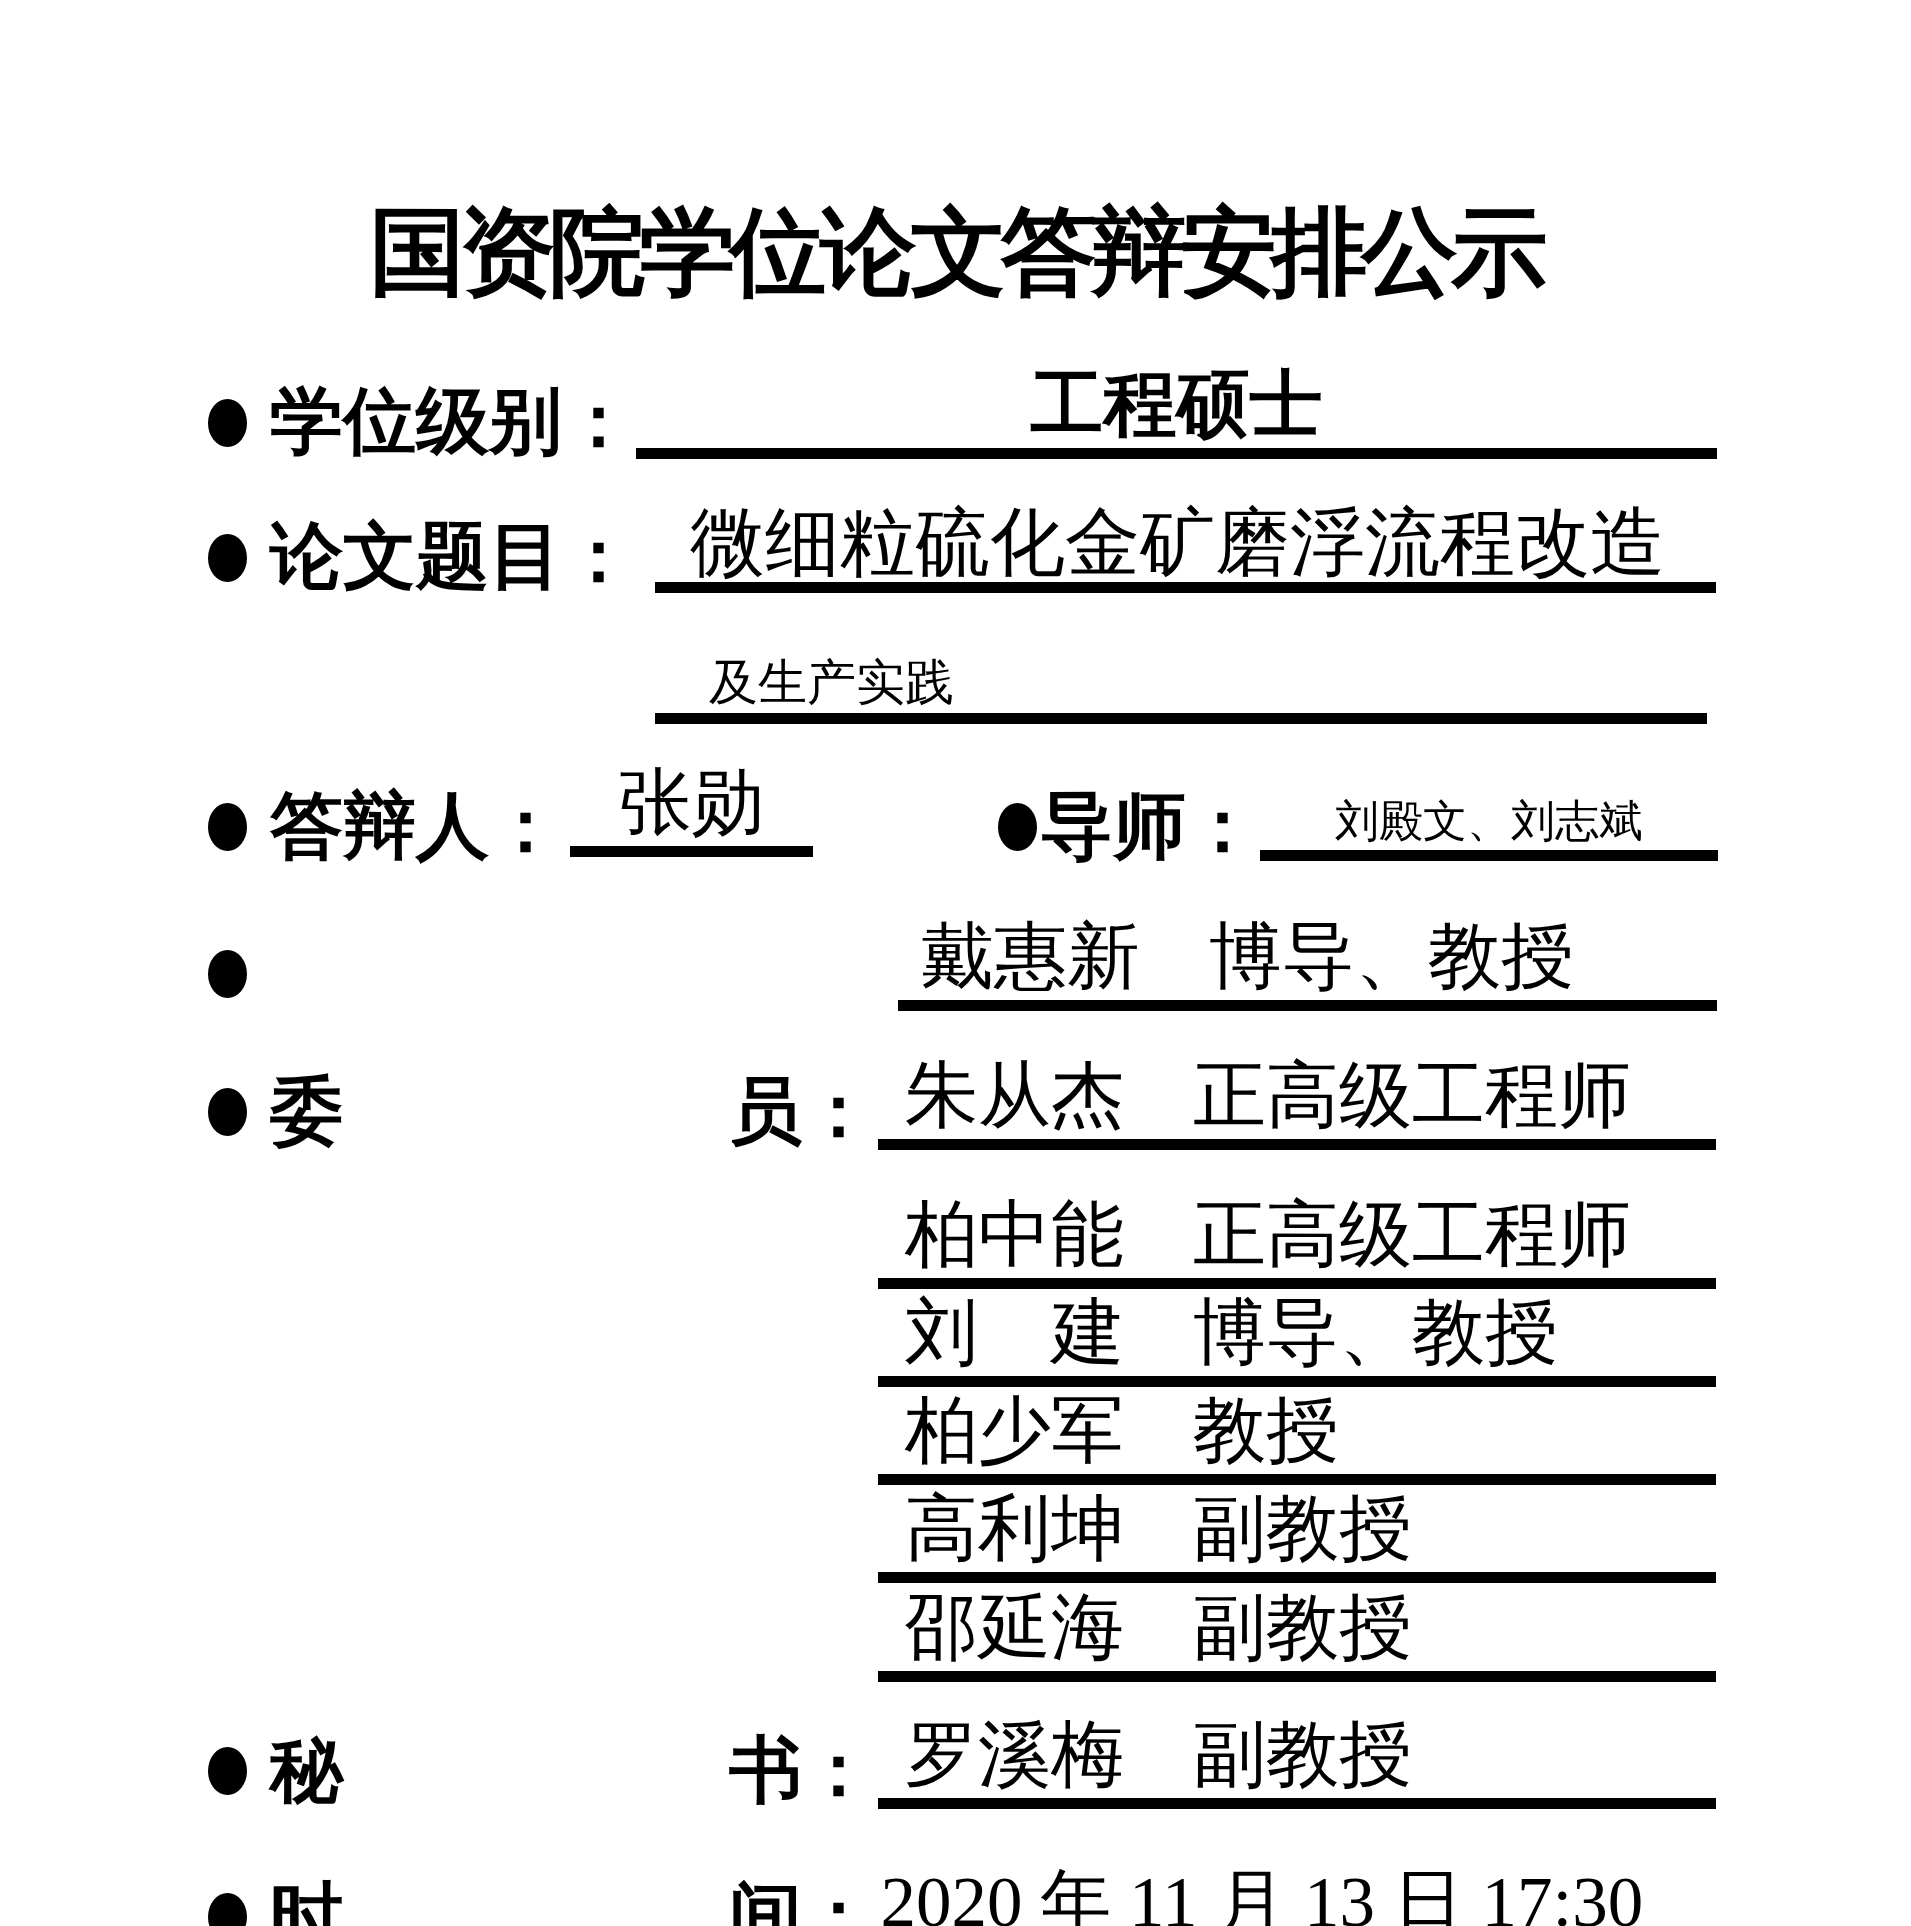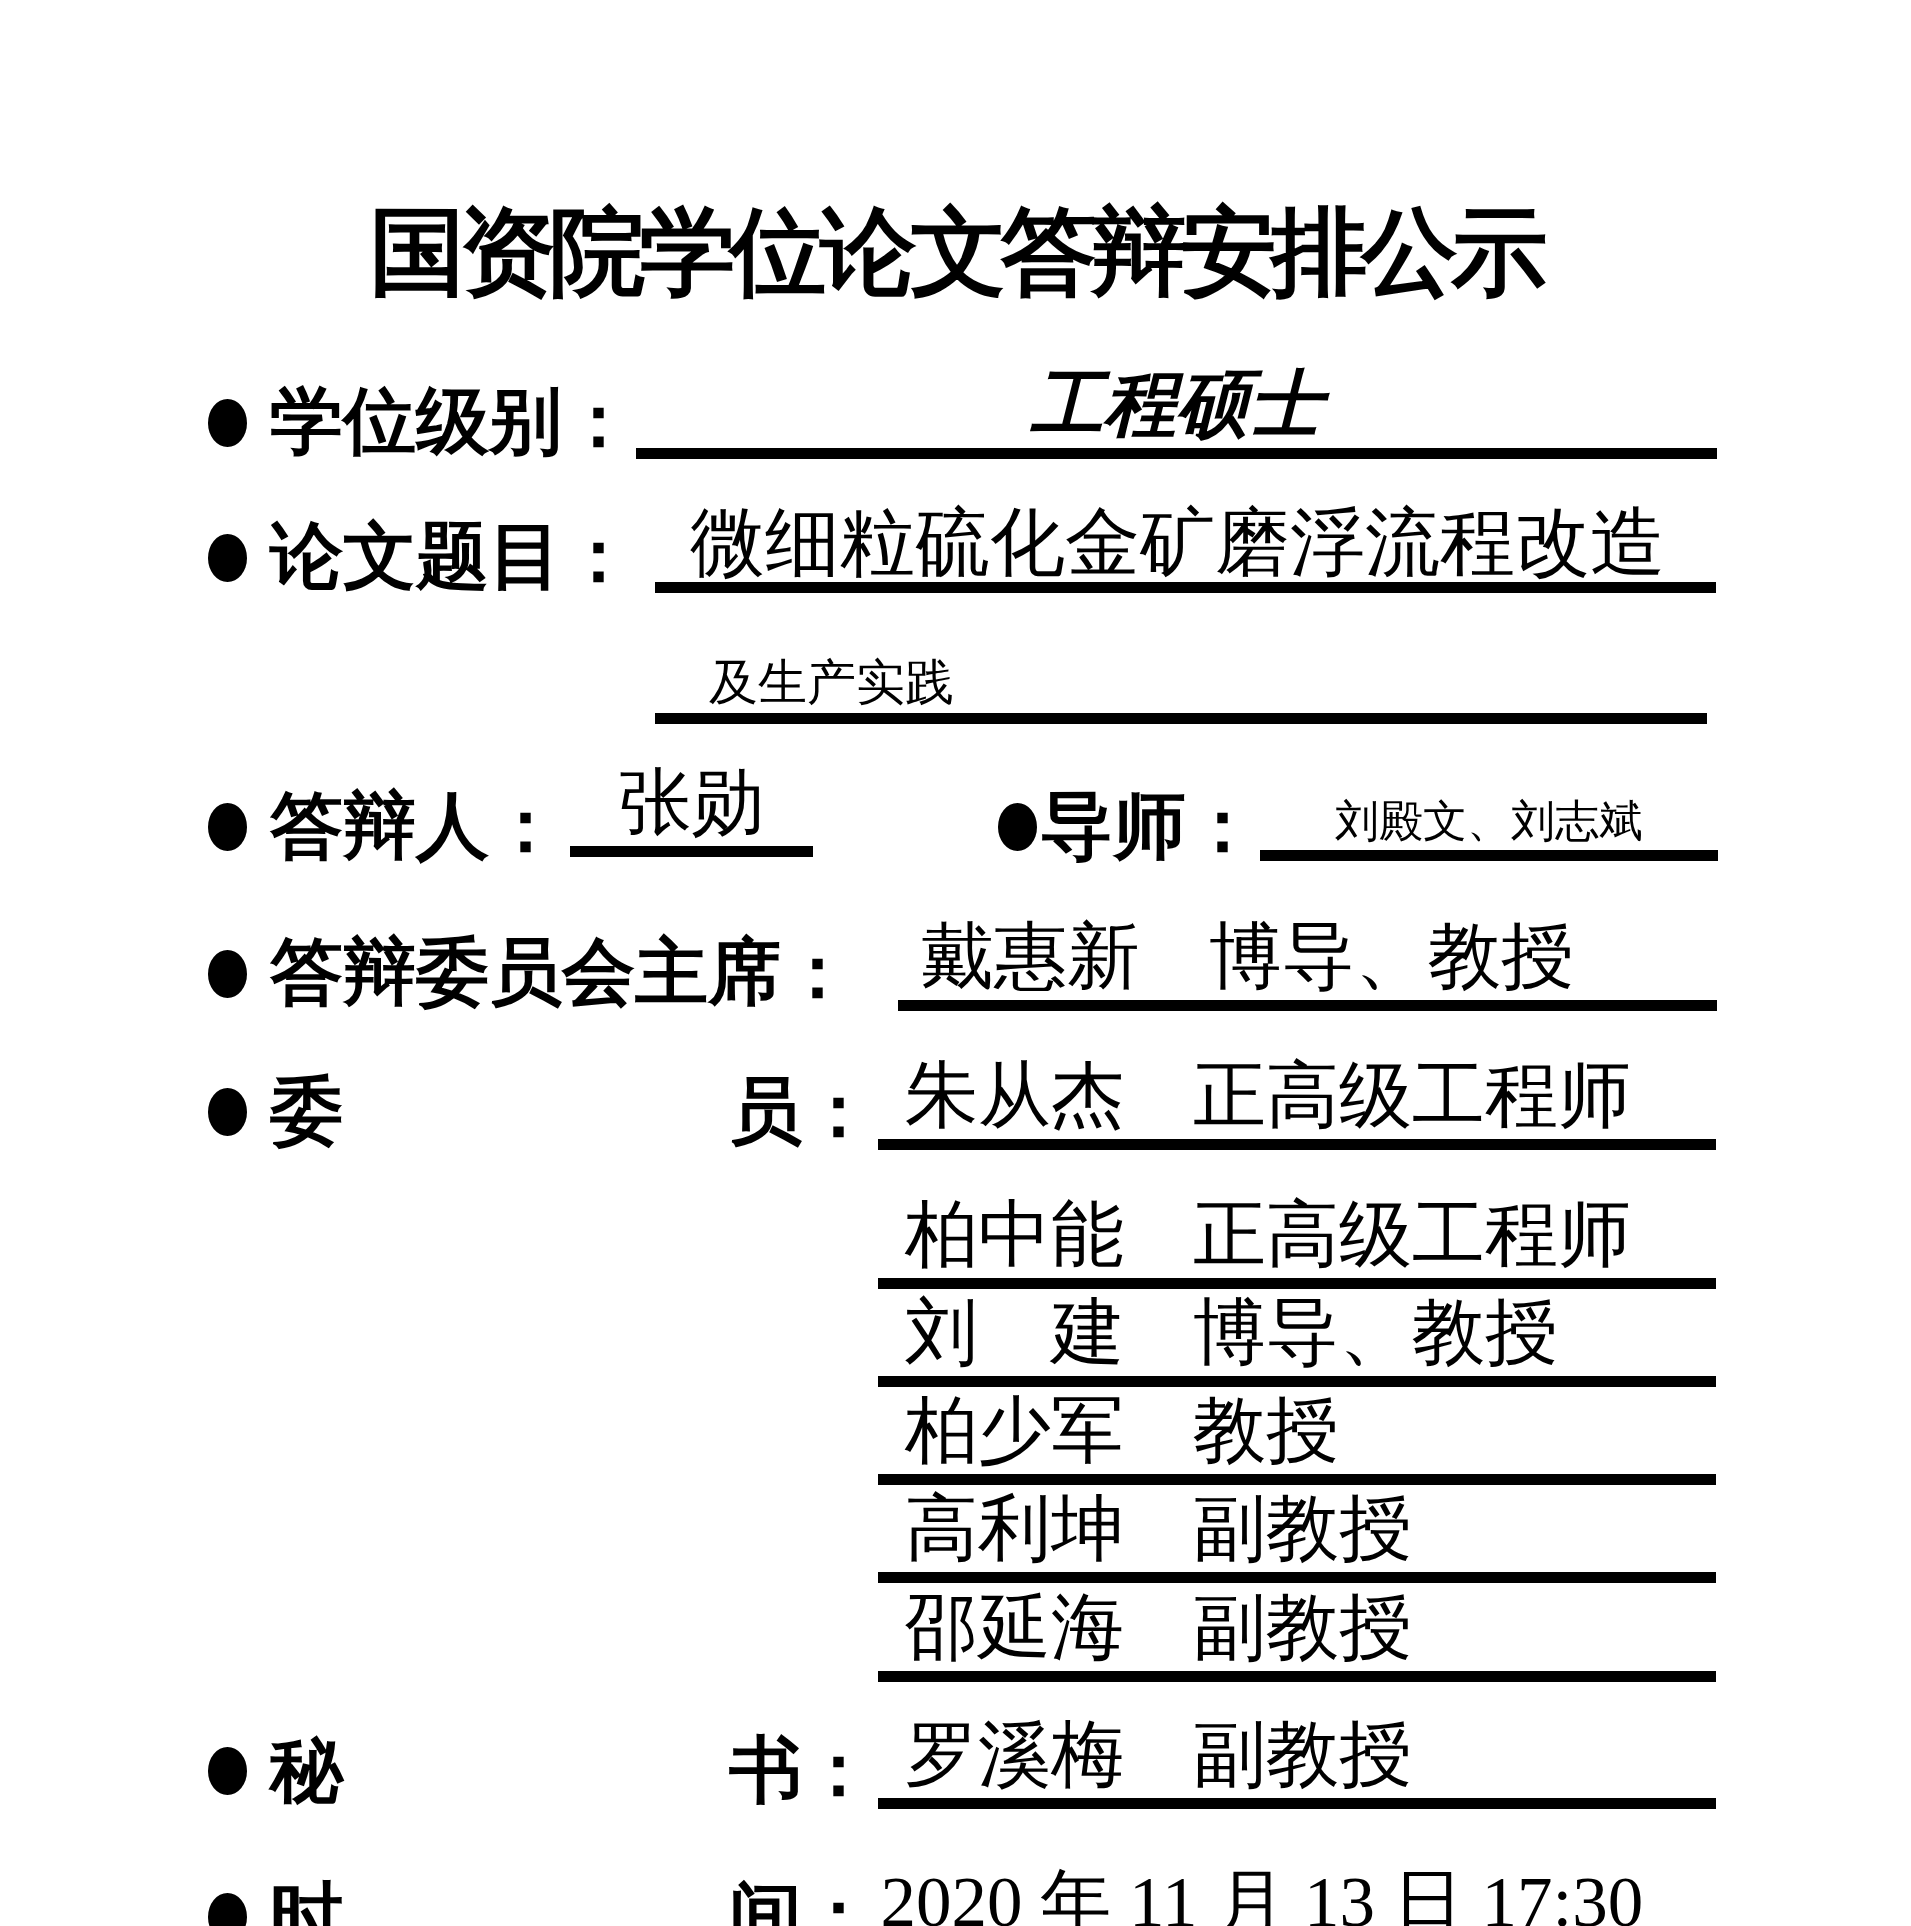--- a/index.html
+++ b/index.html
@@ -40,21 +40,21 @@
     position:absolute;
     border-bottom:11.6px solid #000;
     display:flex; align-items:flex-end;
     font-size:73px; line-height:1.05;
     white-space:nowrap;
     padding-bottom:4.6px;
     box-sizing:border-box;
   }
   .field.center { justify-content:center; }
   .tt { margin-left:69px; }
-  .value-italic { font-style:italic; font-weight:bold; }
+  .value-italic { font-weight:bold; }
 </style>
 </head>
 <body>
 
 <div class="page">
 
   <div class="title">国资院学位论文答辩安排公示</div>
 
   <div class="bullet" style="left:208px; top:399px;"></div>
   <div class="lbl" style="left:270px; top:385px;">学位级别：</div>
@@ -77,21 +77,20 @@
   <div class="field center" style="left:570px; top:780px; width:243px; height:77px;">
     <span>张勋</span>
   </div>
   <div class="bullet" style="left:998px; top:803px;"></div>
   <div class="lbl" style="left:1040px; top:790px;">导师：</div>
   <div class="field center" style="left:1260px; top:784px; width:458px; height:77px; font-size:44px;">
     <span>刘殿文、刘志斌</span>
   </div>
 
   <div class="bullet" style="left:208px; top:950px;"></div>
-  <div class="lbl" style="left:270px; top:936px;">答辩委员会主席：</div>
   <div class="field" style="left:898px; top:926px; width:819px; height:85px; padding-left:23px;">
     <span>戴惠新</span>
     <span class="tt">博导、教授</span>
   </div>
 
   <div class="bullet" style="left:208px; top:1088px;"></div>
   <div class="jlabel" style="top:1075px;">
     <span>委</span>
     <span>员：</span>
   </div>

